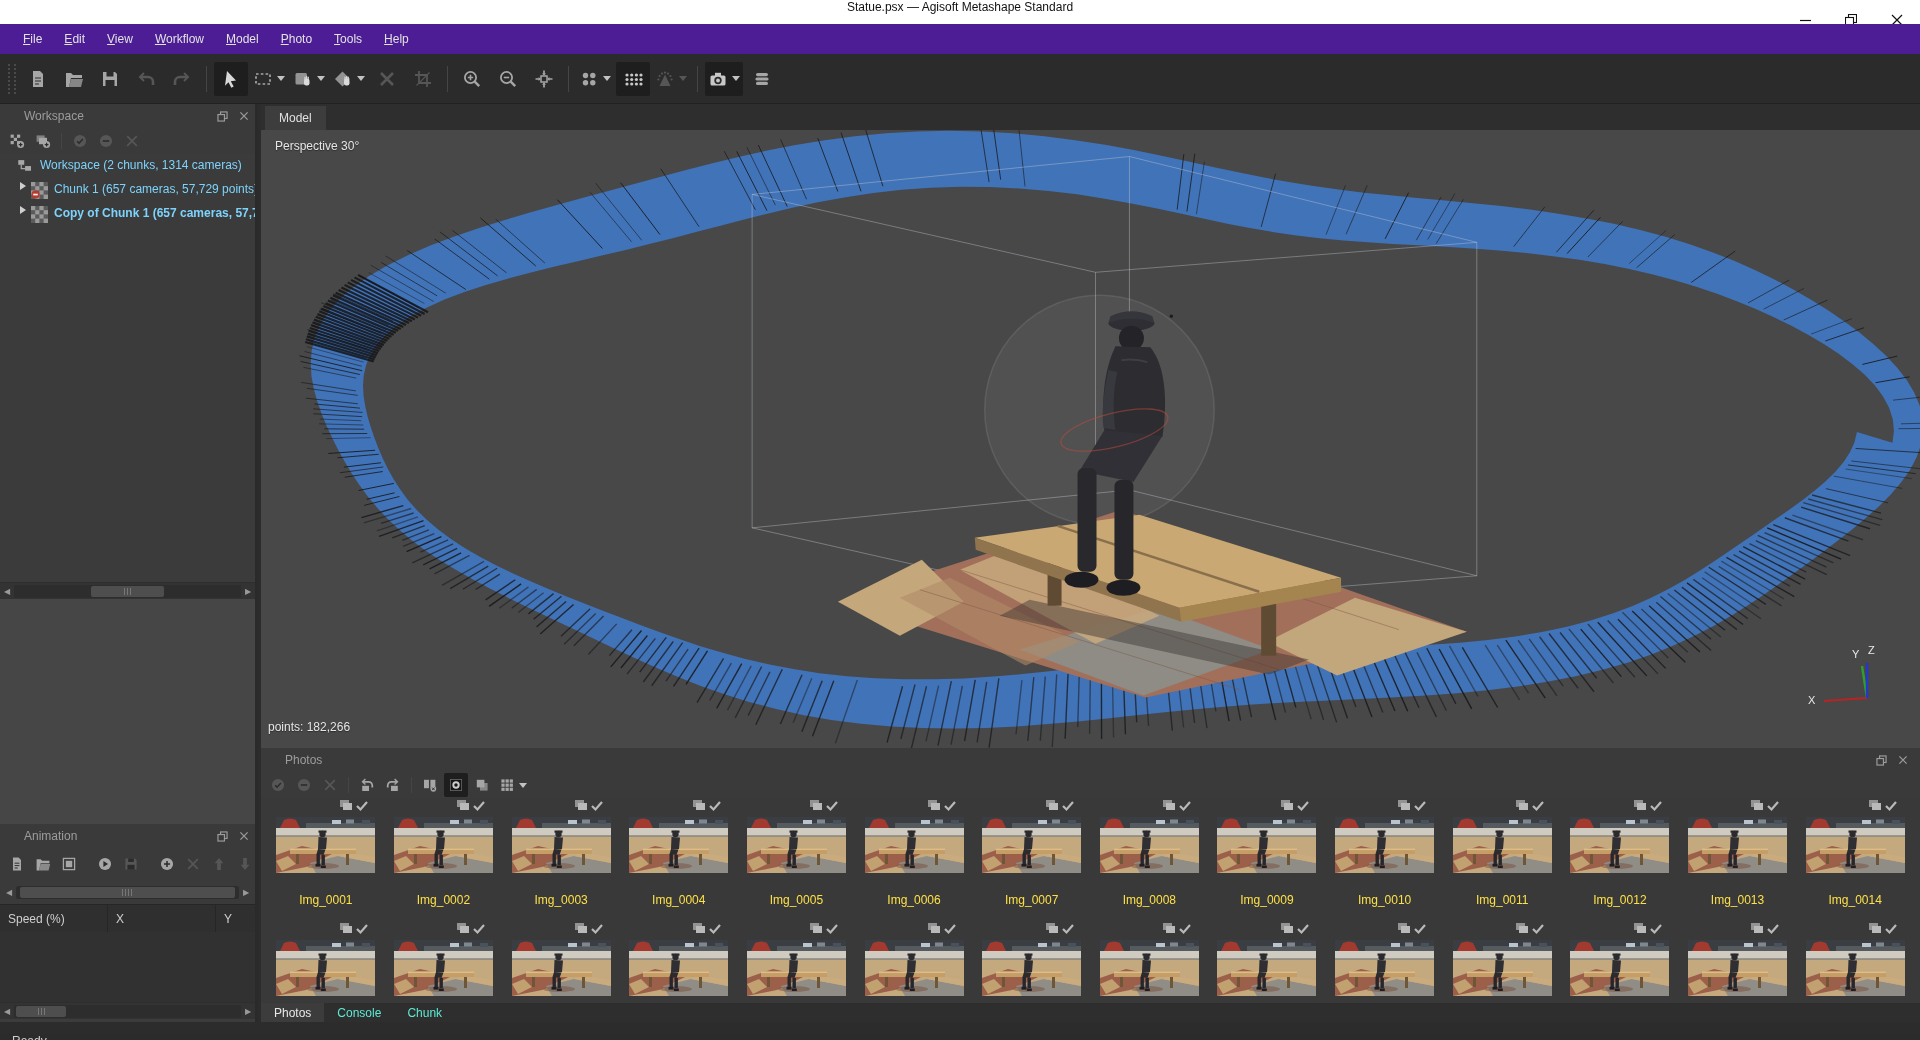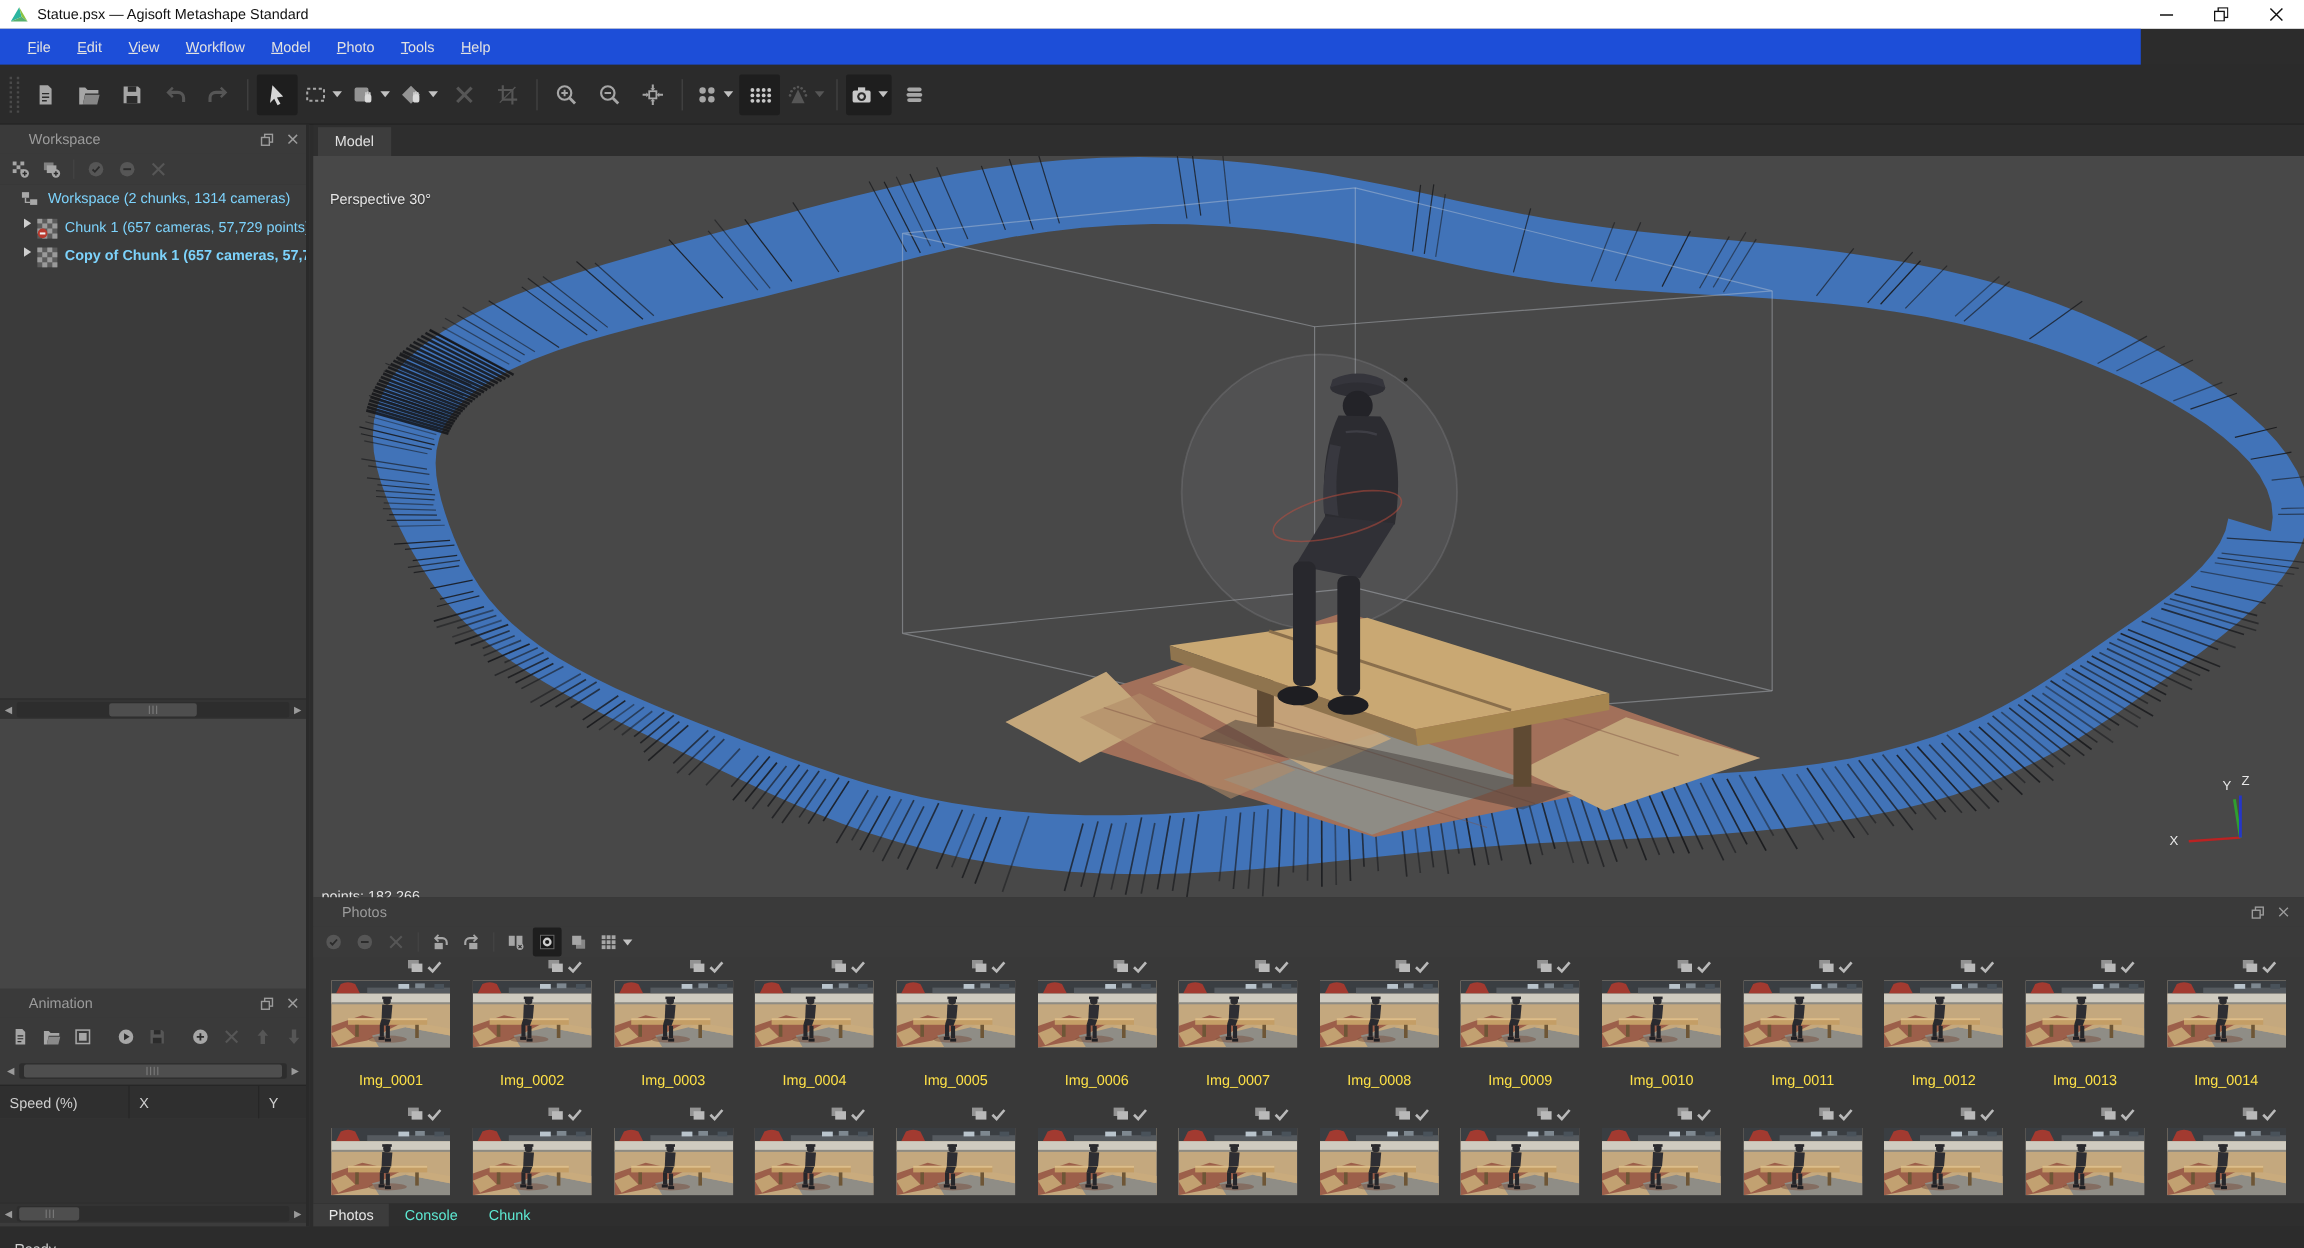--- a/index.html
+++ b/index.html
@@ -1,26 +1,26 @@
 <!DOCTYPE html>
 <html><head>
 <meta charset="utf-8">
 <style>
   * { margin:0; padding:0; box-sizing:border-box; }
   html,body { width:1920px; height:1040px; overflow:hidden; background:#2c2c2c;
     font-family:"Liberation Sans","DejaVu Sans",sans-serif; font-size:12px; }
   .abs { position:absolute; }
   
   #titlebar { left:0; top:0; width:1920px; height:24px; background:#ffffff; color:#111;
-    display:flex; align-items:center; }
+    display:flex; align-items:center;flex-direction:column; }
   #titlebar .app-icon { width:16px; height:14px; margin:0 7px 0 8px; }
   #win-buttons { margin-left:auto; display:flex; height:100%; }
   .win-btn { width:46px; height:100%; display:flex; align-items:center; justify-content:center; color:#111; }
   
-  #menubar { left:0; top:24px; width:1784px; height:30px; background:#1d4ed8; color:#e2e2e2;
+  #menubar { left:0; top:24px; width:1920px; height:30px; background:#4c1d95; color:#e2e2e2;
     display:flex; align-items:center; padding-left:12px; }
   .menu-item { padding:0 11px; line-height:30px; }
   .menu-item u { text-decoration:underline; }
   
   #toolbar { left:0; top:54px; width:1920px; height:50px; background:#2b2b2b; display:flex;
     align-items:center; padding-left:4px; border-bottom:1px solid #222; }
   .grip { width:8px; height:30px; margin:0 4px; border-left:2px dotted #4a4a4a; border-right:2px dotted #4a4a4a; }
   .tbtn { height:34px; min-width:34px; display:flex; align-items:center; justify-content:center;
     color:#a6a6a6; margin:0 1px; border-radius:2px; padding:0 3px; }
   .tbtn.small { height:24px; min-width:24px; }
@@ -53,21 +53,21 @@
   #dock-gap { height:225px; background:#464646; }
   #anim-slider { height:24px; display:flex; align-items:center; padding:0 2px; background:#3a3a3a; }
   #anim-header { height:28px; display:flex; background:#2f2f2f; border-top:1px solid #262626; color:#cfcfcf;justify-content:flex-end; }
   #anim-header .col { border-right:1px solid #262626; display:flex; align-items:center; padding-left:8px; }
   #anim-body { height:70px; background:#313131; }
   
   #viewtabbar { left:261px; top:104px; width:1659px; height:26px; background:#2e2e2e; display:flex; align-items:flex-end; }
   .vtab { height:24px; padding:0 14px; display:flex; align-items:center; color:#e0e0e0; background:#3d3d3d; margin-left:4px; }
   #viewport { left:261px; top:130px; width:1659px; height:618px; background:#484848; overflow:hidden; }
   #scene { position:absolute; left:0; top:0; }
-  .vp-label { position:absolute; color:#e6e6e6; font-size:12px; text-shadow:0 1px 1px rgba(0,0,0,.4);margin-top:20px; }
+  .vp-label { position:absolute; color:#e6e6e6; font-size:12px; text-shadow:0 1px 1px rgba(0,0,0,.4); }
   #gizmo { position:absolute; right:28px; bottom:36px; }
   
   #photospanel { left:261px; top:748px; width:1659px; height:255px; background:#393939; overflow:hidden; }
   #photo-grid1, #photo-grid2 { display:grid; grid-template-columns:repeat(14,1fr); padding:0 6px; }
   .pcell { display:flex; flex-direction:column; align-items:center; }
   .pbadge { align-self:flex-end; margin-right:16px; height:16px; color:#b9b9b9; display:flex; align-items:center; }
   .pthumb { width:99px; height:56px; margin-top:3px; background:#777; overflow:hidden; }
   .plabel { margin-top:20px; color:#fde047; }
   #photo-grid2 { margin-top:14px; }
   

